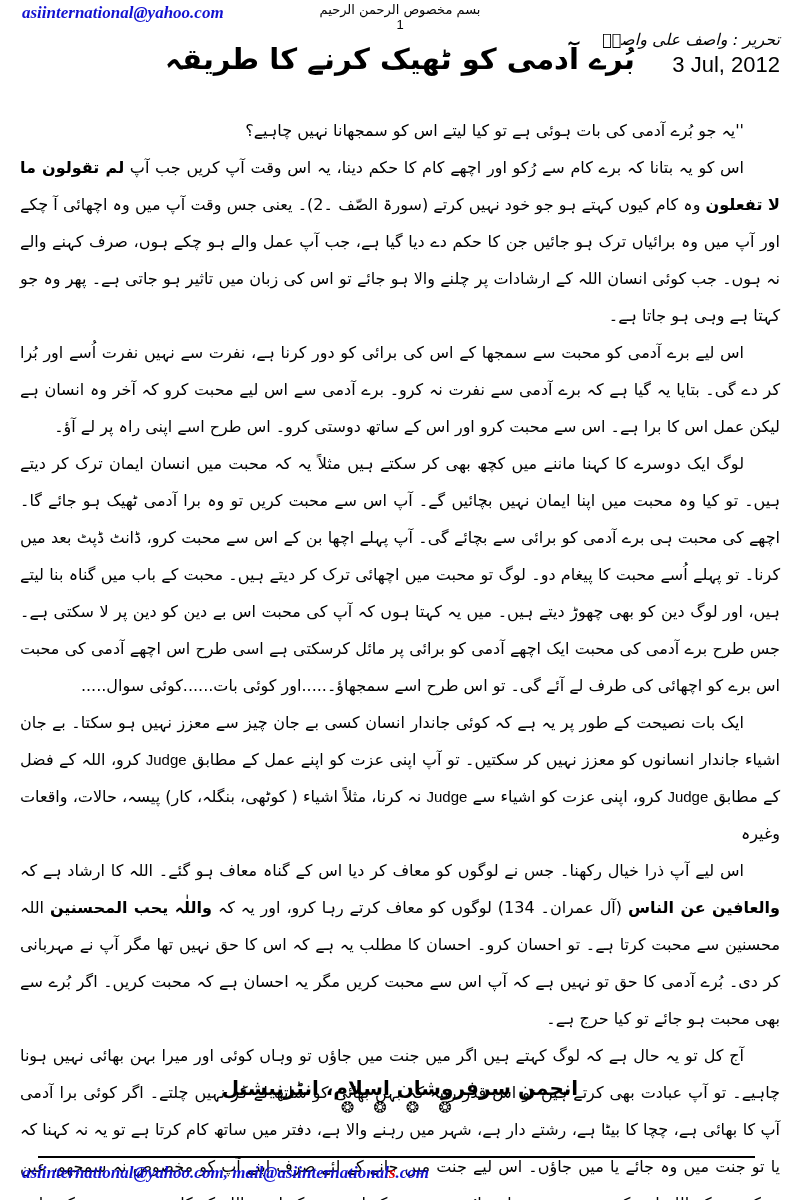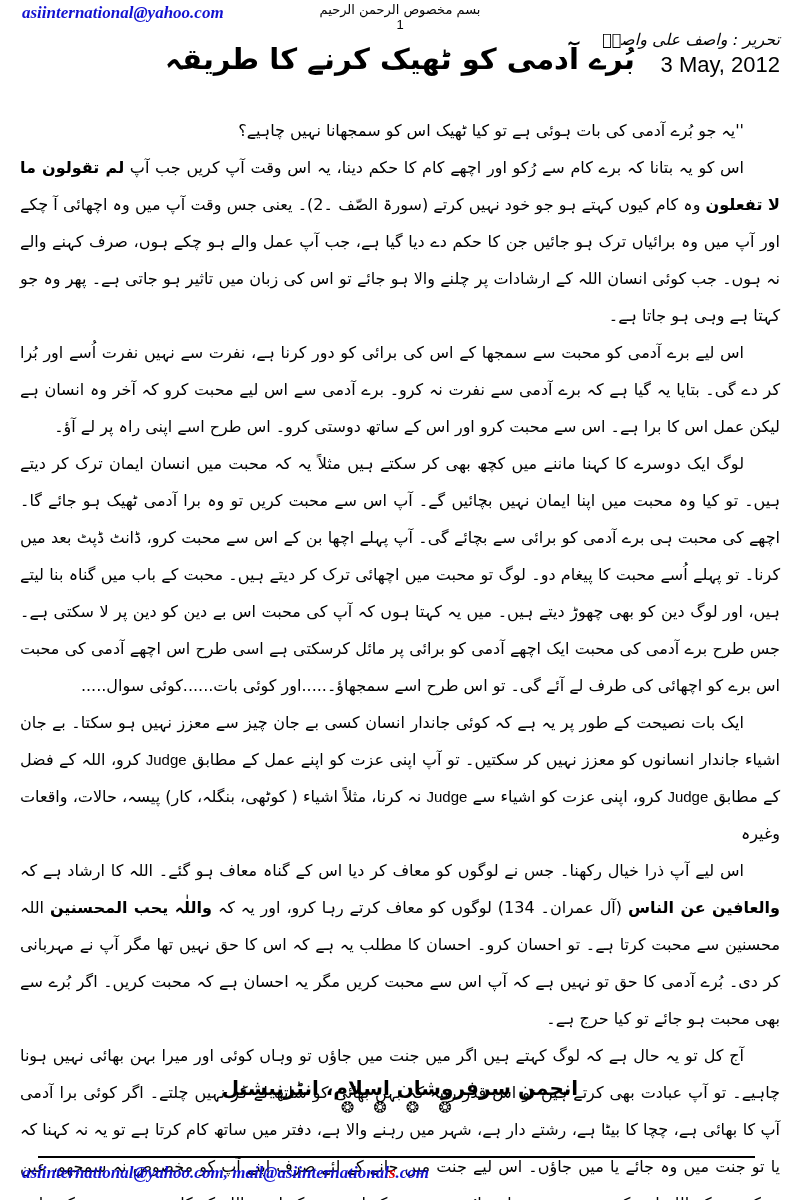--- a/index.html
+++ b/index.html
@@ -44,26 +44,26 @@
 <body>
 
 <div class="page">
 
   <div class="header-email">asiinternational@yahoo.com</div>
 
   <div class="bismillah">بسم مخصوص الرحمن الرحیم</div>
   <div class="page-number">1</div>
 
   <div class="byline">تحریر : واصف علی واصفؒ</div>
-  <div class="date">3 May, 2012</div>
+  <div class="date">3 Jul, 2012</div>
 
   <h1 class="doc-title">بُرے آدمی کو ٹھیک کرنے کا طریقہ</h1>
 
   <main class="article">
-      <p class="para"><span>''یہ جو بُرے آدمی کی بات ہوئی ہے تو کیا ٹھیک اس کو سمجھانا نہیں چاہیے؟</span></p>
+      <p class="para"><span>''یہ جو بُرے آدمی کی بات ہوئی ہے تو کیا لیتے اس کو سمجھانا نہیں چاہیے؟</span></p>
       <p class="para"><span>اس کو یہ بتانا کہ برے کام سے رُکو اور اچھے کام کا حکم دینا، یہ اس وقت آپ کریں جب آپ </span><span class="run-arabic">لم تقولون ما لا تفعلون</span><span> وہ کام کیوں کہتے ہو جو خود نہیں کرتے (سورۃ الصّف ۔2)۔ یعنی جس وقت آپ میں وہ اچھائی آ چکے اور آپ میں وہ برائیاں ترک ہو جائیں جن کا حکم دے دیا گیا ہے، جب آپ عمل والے ہو چکے ہوں، صرف کہنے والے نہ ہوں۔ جب کوئی انسان اللہ کے ارشادات پر چلنے والا ہو جائے تو اس کی زبان میں تاثیر ہو جاتی ہے۔ پھر وہ جو کہتا ہے وہی ہو جاتا ہے۔</span></p>
       <p class="para"><span>اس لیے برے آدمی کو محبت سے سمجھا کے اس کی برائی کو دور کرنا ہے، نفرت سے نہیں نفرت اُسے اور بُرا کر دے گی۔ بتایا یہ گیا ہے کہ برے آدمی سے نفرت نہ کرو۔ برے آدمی سے اس لیے محبت کرو کہ آخر وہ انسان ہے لیکن عمل اس کا برا ہے۔ اس سے محبت کرو اور اس کے ساتھ دوستی کرو۔ اس طرح اسے اپنی راہ پر لے آؤ۔</span></p>
       <p class="para"><span>لوگ ایک دوسرے کا کہنا ماننے میں کچھ بھی کر سکتے ہیں مثلاً یہ کہ محبت میں انسان ایمان ترک کر دیتے ہیں۔ تو کیا وہ محبت میں اپنا ایمان نہیں بچائیں گے۔ آپ اس سے محبت کریں تو وہ برا آدمی ٹھیک ہو جائے گا۔ اچھے کی محبت ہی برے آدمی کو برائی سے بچائے گی۔ آپ پہلے اچھا بن کے اس سے محبت کرو، ڈانٹ ڈپٹ بعد میں کرنا۔ تو پہلے اُسے محبت کا پیغام دو۔ لوگ تو محبت میں اچھائی ترک کر دیتے ہیں۔ محبت کے باب میں گناہ بنا لیتے ہیں، اور لوگ دین کو بھی چھوڑ دیتے ہیں۔ میں یہ کہتا ہوں کہ آپ کی محبت اس بے دین کو دین پر لا سکتی ہے۔ جس طرح برے آدمی کی محبت ایک اچھے آدمی کو برائی پر مائل کرسکتی ہے اسی طرح اس اچھے آدمی کی محبت اس برے کو اچھائی کی طرف لے آئے گی۔ تو اس طرح اسے سمجھاؤ۔.....اور کوئی بات......کوئی سوال.....</span></p>
       <p class="para"><span>ایک بات نصیحت کے طور پر یہ ہے کہ کوئی جاندار انسان کسی بے جان چیز سے معزز نہیں ہو سکتا۔ بے جان اشیاء جاندار انسانوں کو معزز نہیں کر سکتیں۔ تو آپ اپنی عزت کو اپنے عمل کے مطابق </span><span class="run-latin">Judge</span><span> کرو، اللہ کے فضل کے مطابق </span><span class="run-latin">Judge</span><span> کرو، اپنی عزت کو اشیاء سے </span><span class="run-latin">Judge</span><span> نہ کرنا، مثلاً اشیاء ( کوٹھی، بنگلہ، کار) پیسہ، حالات، واقعات وغیرہ</span></p>
       <p class="para"><span>اس لیے آپ ذرا خیال رکھنا۔ جس نے لوگوں کو معاف کر دیا اس کے گناہ معاف ہو گئے۔ اللہ کا ارشاد ہے کہ </span><span class="run-arabic">والعافین عن الناس</span><span> (آل عمران۔ 134) لوگوں کو معاف کرتے رہا کرو، اور یہ کہ </span><span class="run-arabic">واللٰہ یحب المحسنین</span><span> اللہ محسنین سے محبت کرتا ہے۔ تو احسان کرو۔ احسان کا مطلب یہ ہے کہ اس کا حق نہیں تھا مگر آپ نے مہربانی کر دی۔ بُرے آدمی کا حق تو نہیں ہے کہ آپ اس سے محبت کریں مگر یہ احسان ہے کہ محبت کریں۔ اگر بُرے سے بھی محبت ہو جائے تو کیا حرج ہے۔</span></p>
       <p class="para"><span>آج کل تو یہ حال ہے کہ لوگ کہتے ہیں اگر میں جنت میں جاؤں تو وہاں کوئی اور میرا بہن بھائی نہیں ہونا چاہیے۔ تو آپ عبادت بھی کرتے ہیں تو اس قدر رتبہ کہ بہن بھائی کو ساتھ لے کر نہیں چلتے۔ اگر کوئی برا آدمی آپ کا بھائی ہے، چچا کا بیٹا ہے، رشتے دار ہے، شہر میں رہنے والا ہے، دفتر میں ساتھ کام کرتا ہے تو یہ نہ کہنا کہ یا تو جنت میں وہ جائے یا میں جاؤں۔ اس لیے جنت میں جانے کے لئے صرف اپنے آپ کو مخصوص نہ سمجھو، عین ممکن ہے کہ اللہ اس کو بھی جنت میں لے جائے۔ نفرت نہ کرنا، ضد نہ کرنا۔ یہ اللہ کے کام ہیں وہ جس کو چاہے لے جائے، جس کو چاہے وہ پہنچا دے۔ ہم دخل دینے والے کون ہیں۔''   </span></p>
     </main>
 
   <div class="ornament">❂ ❂ ❂ ❂</div>
   <div class="org-name">انجمن سرفروشان اسلام، انٹرنیشنل</div>

